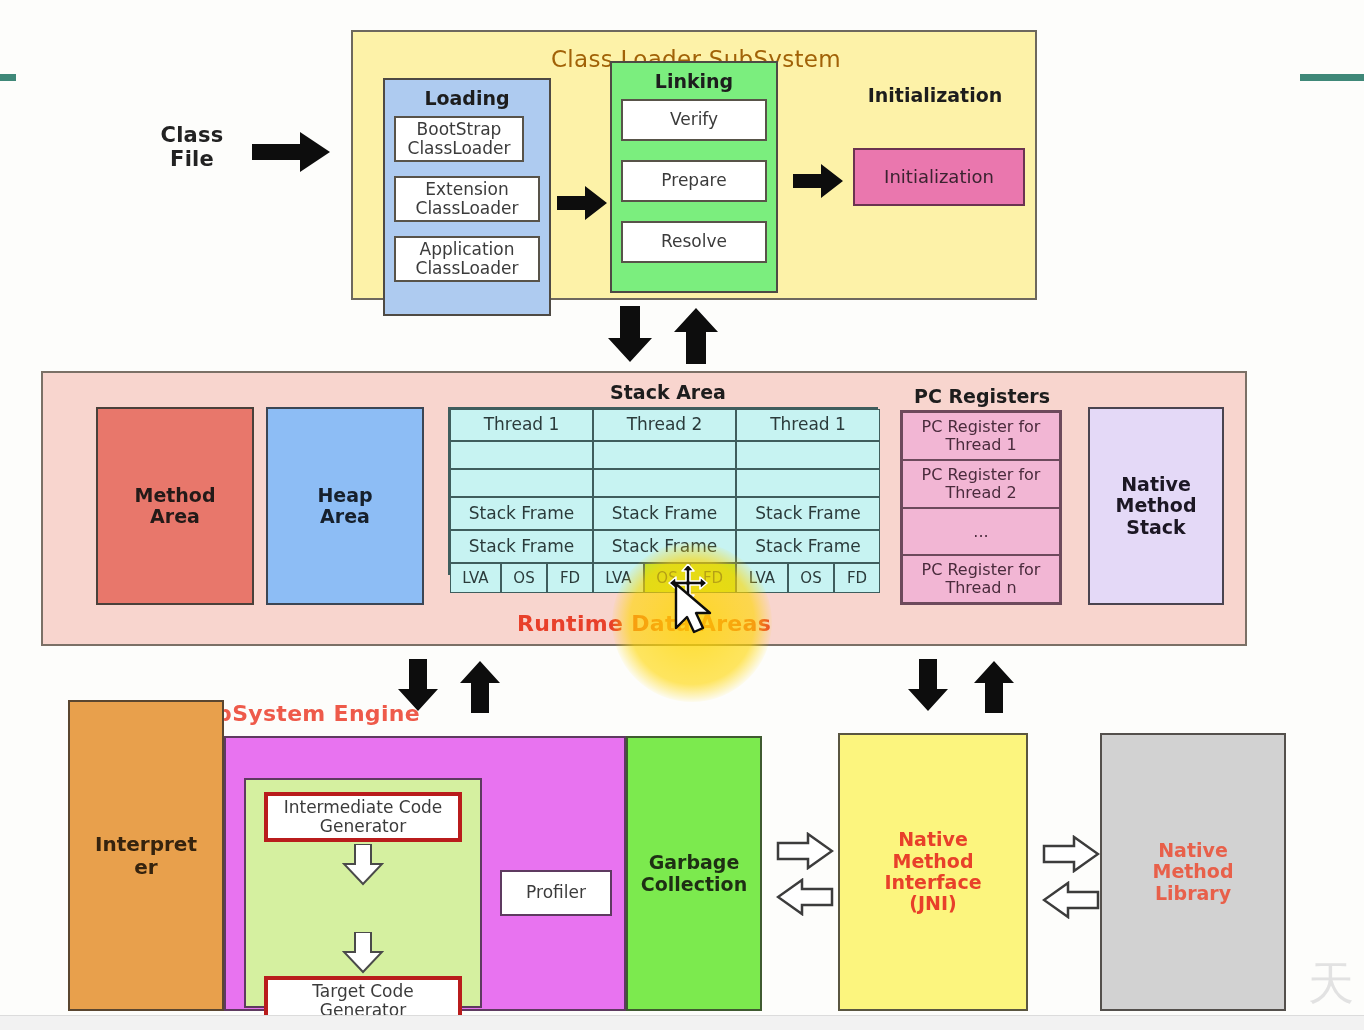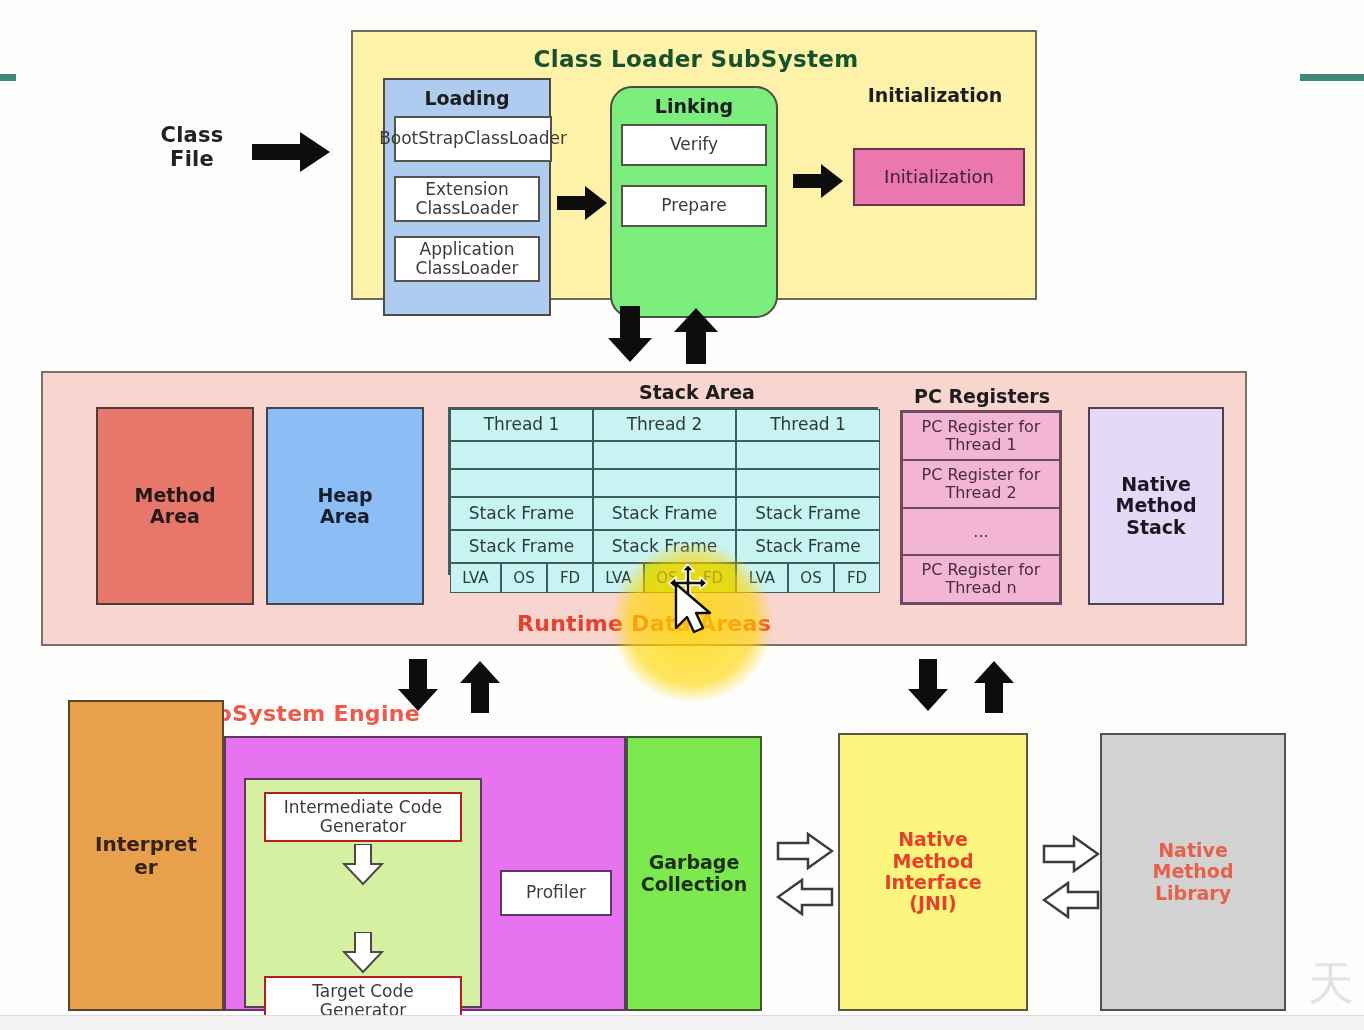--- a/index.html
+++ b/index.html
@@ -71,22 +71,22 @@
 
   
   .arrow-svg { display: block; }
 
   
   .cls-panel {
     background: #fdf2a8;
     border: 2px solid #6d685e;
   }
   .cls-title {
-    color: #14532d;
-    font-weight: bold;
+    color: #a16207;
+    font-weight: normal;
     font-size: 23px;
     letter-spacing: .3px;
     text-align: center;
   }
   .loading-panel  { background: #aecbf0; border: 2px solid #4e4a44; }
   .linking-panel  { background: #7bee7e; border: 2px solid #4e4a44; }
   .phase-title {
     font-weight: bold;
     font-size: 19px;
     color: #1d1d1d;
@@ -186,21 +186,21 @@
     font-weight: bold;
     font-size: 19px;
     color: #2c1430;
   }
   .jit-inner {
     background: #d5f0a0;
     border: 2px solid #5e3a60;
   }
   .jit-step {
     background: #ffffff;
-    border: 2px solid #b91c1c;
+    border: 4px solid #b91c1c;
     color: #3b3b3b;
     font-size: 17px;
   }
   .profiler-box {
     background: #ffffff;
     border: 2px solid #5e3a60;
     color: #3b3b3b;
     font-size: 17px;
   }
   .gc-panel {
@@ -253,21 +253,21 @@
     </svg>
   </div>
 
   <div class="abs cls-panel" style="left:351px; top:30px; width:686px; height:270px;">
 
     <div class="abs ctr cls-title" style="left:0; top:12px; width:686px; height:32px;">Class Loader SubSystem</div>
 
     <div class="abs loading-panel" style="left:30px; top:46px; width:168px; height:238px;">
       <div class="abs ctr phase-title" style="left:0; top:6px; width:164px; height:26px;">Loading</div>
 
-      <div class="abs ctr inner-white" style="left:9px; top:36px; width:158px; height:46px; flex-direction:row;">
+      <div class="abs ctr inner-white" style="left:9px; top:36px; width:130px; height:46px; flex-direction:column;">
         <span>BootStrap</span>
         <span>ClassLoader</span>
       </div>
 
       <div class="abs ctr inner-white" style="left:9px; top:96px; width:146px; height:46px; flex-direction:column;">
         <span>Extension</span>
         <span>ClassLoader</span>
       </div>
 
       <div class="abs ctr inner-white" style="left:9px; top:156px; width:146px; height:46px; flex-direction:column;">
@@ -275,25 +275,26 @@
         <span>ClassLoader</span>
       </div>
     </div>
 
     <div class="abs" style="left:204px; top:152px;">
       <svg class="arrow-svg" width="52" height="38" viewBox="0 0 52 38">
         <path d="M0 12 L28 12 L28 2 L50 19 L28 36 L28 26 L0 26 Z" fill="#0d0d0d"></path>
       </svg>
     </div>
 
-    <div class="abs linking-panel" style="left:257px; top:54px; width:168px; height:232px;border-radius:22px;">
+    <div class="abs linking-panel" style="left:257px; top:29px; width:168px; height:232px;">
       <div class="abs ctr phase-title" style="left:0; top:6px; width:164px; height:26px;">Linking</div>
 
       <div class="abs ctr inner-white" style="left:9px; top:36px; width:146px; height:42px;">Verify</div>
       <div class="abs ctr inner-white" style="left:9px; top:97px; width:146px; height:42px;">Prepare</div>
+      <div class="abs ctr inner-white" style="left:9px; top:158px; width:146px; height:42px;">Resolve</div>
     </div>
 
     <div class="abs" style="left:440px; top:130px;">
       <svg class="arrow-svg" width="52" height="38" viewBox="0 0 52 38">
         <path d="M0 12 L28 12 L28 2 L50 19 L28 36 L28 26 L0 26 Z" fill="#0d0d0d"></path>
       </svg>
     </div>
 
     <div class="abs ctr phase-title" style="left:492px; top:50px; width:180px; height:28px;">Initialization</div>
 
@@ -316,21 +317,21 @@
     <div class="abs ctr method-area" style="left:53px; top:34px; width:158px; height:198px; flex-direction:column;">
       <span>Method</span>
       <span>Area</span>
     </div>
 
     <div class="abs ctr heap-area" style="left:223px; top:34px; width:158px; height:198px; flex-direction:column;">
       <span>Heap</span>
       <span>Area</span>
     </div>
 
-    <div class="abs ctr section-head" style="left:419px; top:8px; width:470px; height:24px;">Stack Area</div>
+    <div class="abs ctr section-head" style="left:390px; top:8px; width:470px; height:24px;">Stack Area</div>
 
     <div class="abs stack-grid" style="left:405px; top:34px; width:430px; height:168px;">
 
       <div class="abs ctr cellA" style="left:0; top:0; width:143px; height:32px;">Thread 1</div>
       <div class="abs cellA" style="left:0; top:32px; width:143px; height:28px;"></div>
       <div class="abs cellA" style="left:0; top:60px; width:143px; height:28px;"></div>
       <div class="abs ctr cellA" style="left:0; top:88px; width:143px; height:33px;">Stack Frame</div>
       <div class="abs ctr cellA" style="left:0; top:121px; width:143px; height:33px;">Stack Frame</div>
       <div class="abs ctr cellA small" style="left:0; top:154px; width:51px; height:30px;">LVA</div>
       <div class="abs ctr cellA small" style="left:51px; top:154px; width:46px; height:30px;">OS</div>

